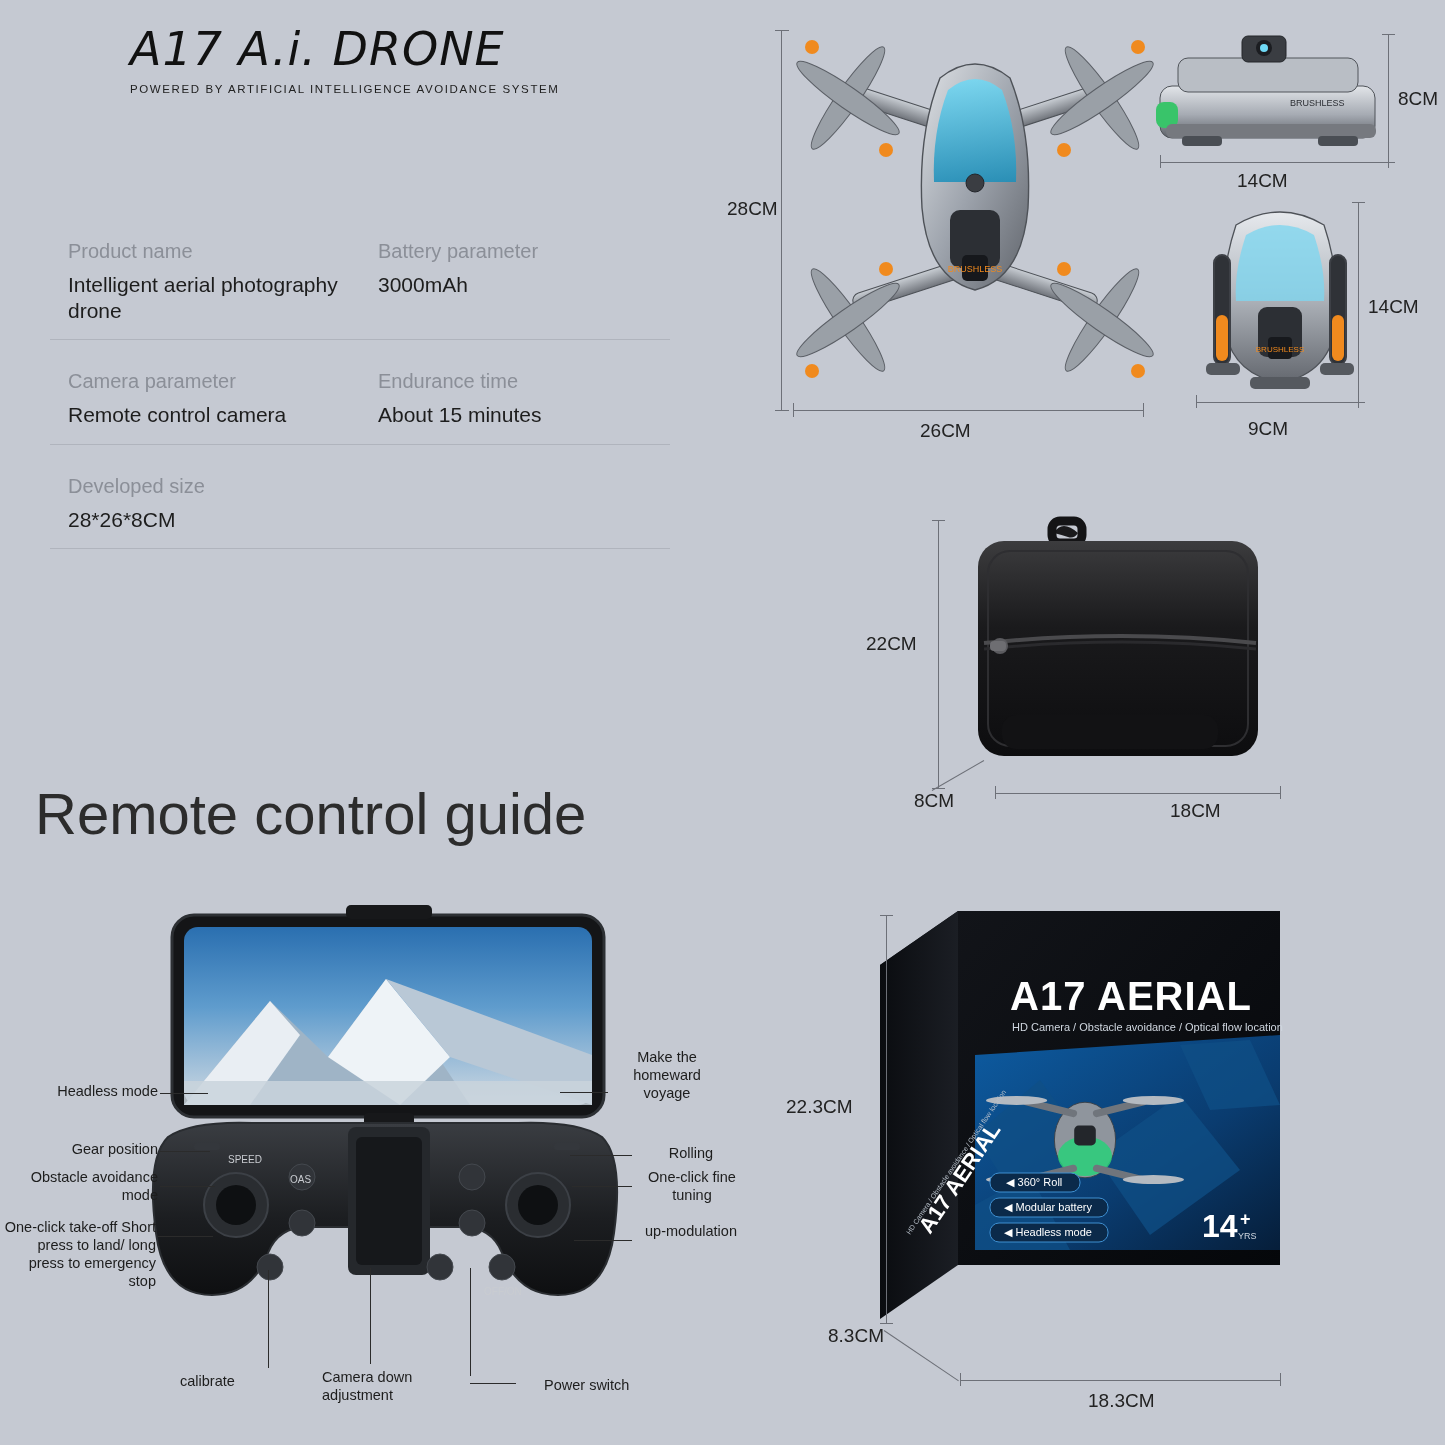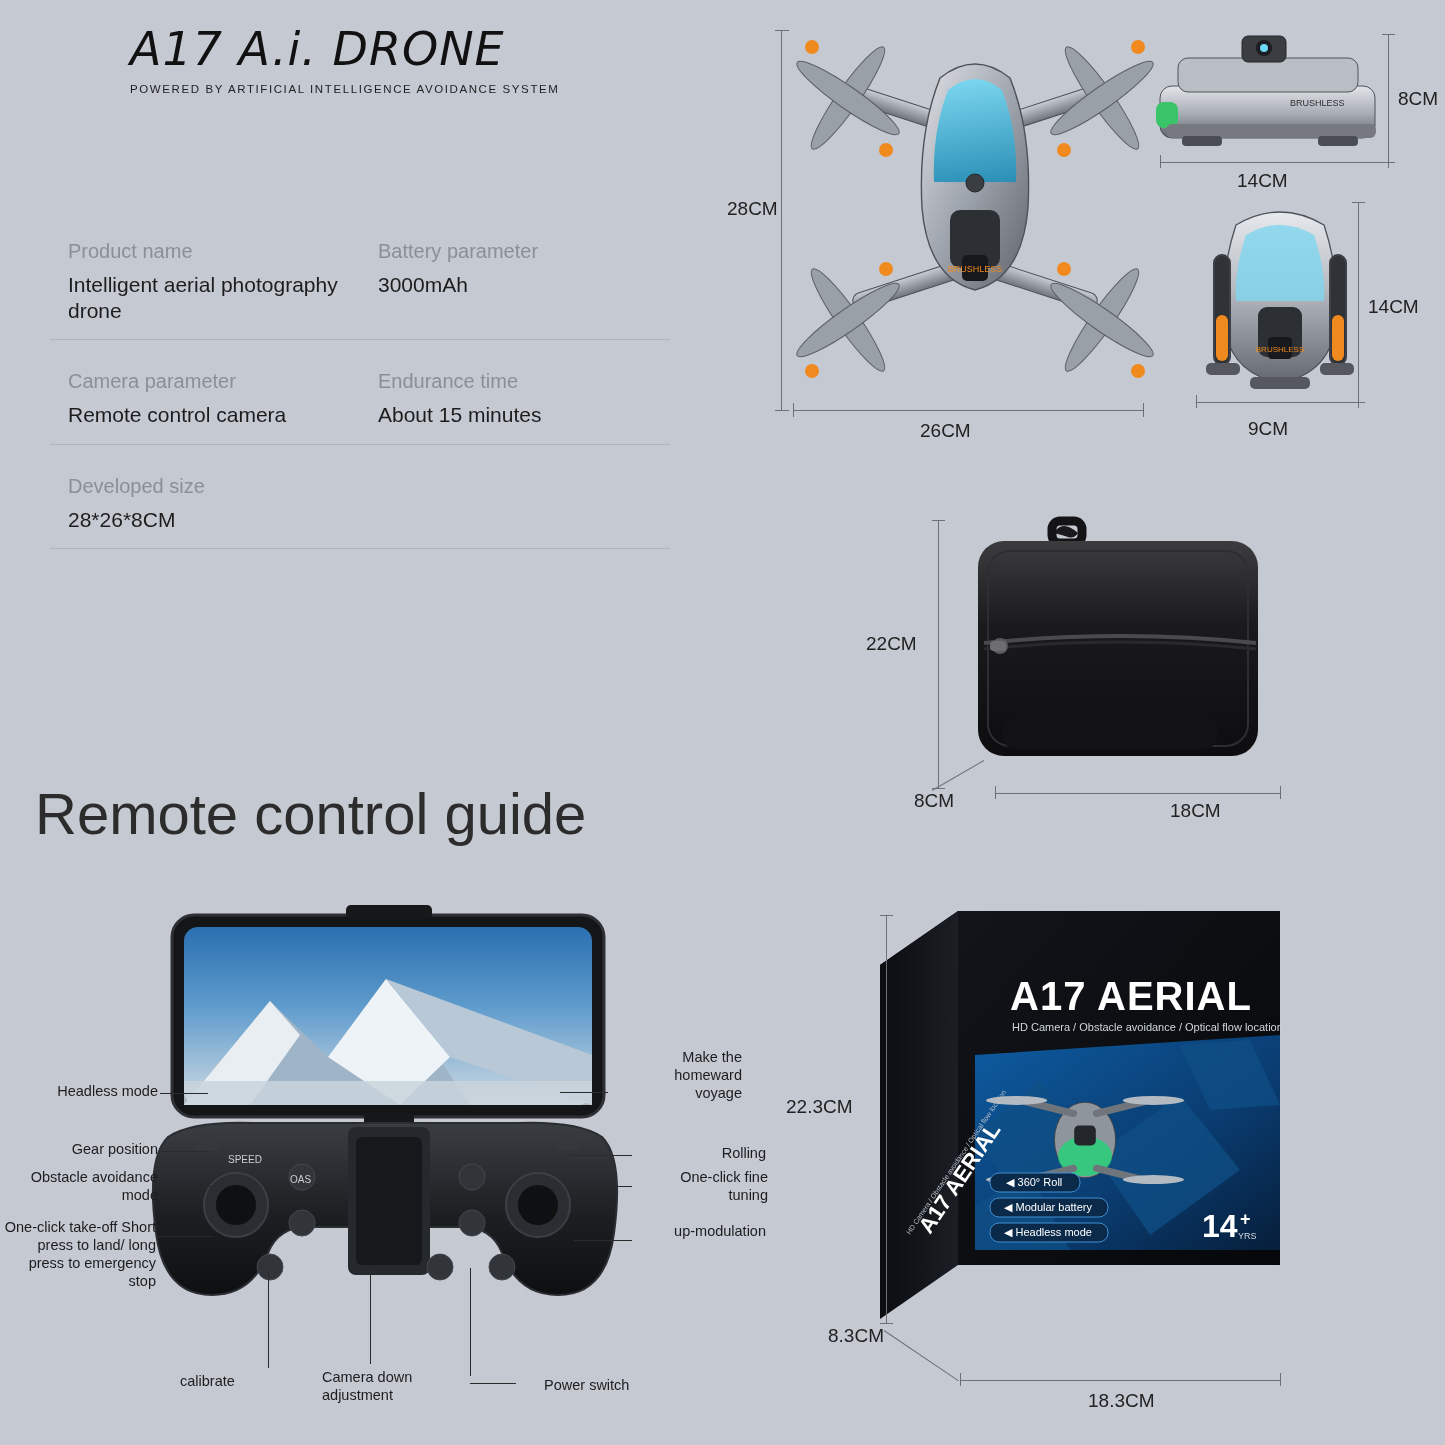--- a/index.html
+++ b/index.html
@@ -59,21 +59,21 @@
   .drone-side{position:absolute;left:1150px;top:28px;width:240px;height:140px;}
   .drone-front{position:absolute;left:1190px;top:195px;width:180px;height:205px;}
 
   .case{position:absolute;left:960px;top:515px;width:320px;height:270px;}
   .box{position:absolute;left:880px;top:905px;width:400px;height:420px;}
 
   
   .rc{position:absolute;left:150px;top:905px;width:470px;height:430px;}
 
   .callout{position:absolute;font-size:14.5px;color:#1d1d1d;line-height:1.25;}
-  .callout.right{text-align:right;margin-left:20px;}
+  .callout.right{text-align:center;}
   .callout.left{text-align:right;}
   .leader{position:absolute;background:#2b2b2b;height:1px;}
   .leader-v{position:absolute;background:#2b2b2b;width:1px;}
 
   svg{display:block;overflow:visible;}
 </style>
 </head>
 <body>
 
 <div class="page">

